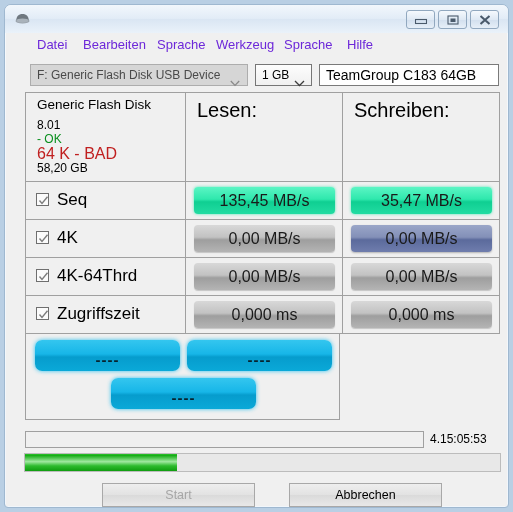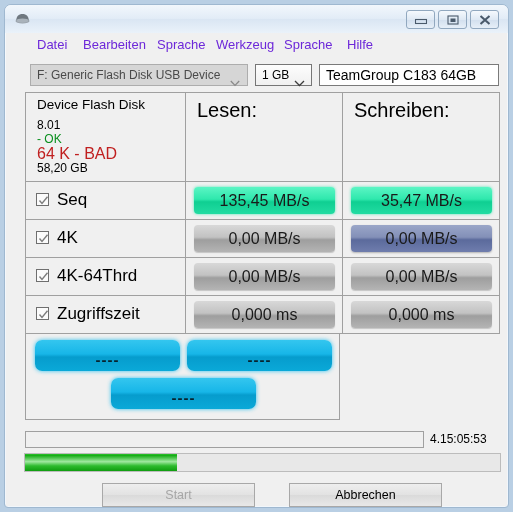--- a/index.html
+++ b/index.html
@@ -272,21 +272,21 @@
 
     <div id="name-field">
       <span id="name-field-text">TeamGroup C183 64GB</span>
     </div>
 
     <div id="grid">
 
       <div class="row hdr">
         <div class="cell c-label">
           <div id="drive-info">
-            <div class="l1">Device Flash Disk</div>
+            <div class="l1">Generic Flash Disk</div>
             <div class="l2">8.01</div>
             <div class="ok">- OK</div>
             <div class="bad">64 K - BAD</div>
             <div class="l5">58,20 GB</div>
           </div>
         </div>
         <div class="cell c-res">
           <span class="bigtitle">Lesen:</span>
         </div>
         <div class="cell c-res">

